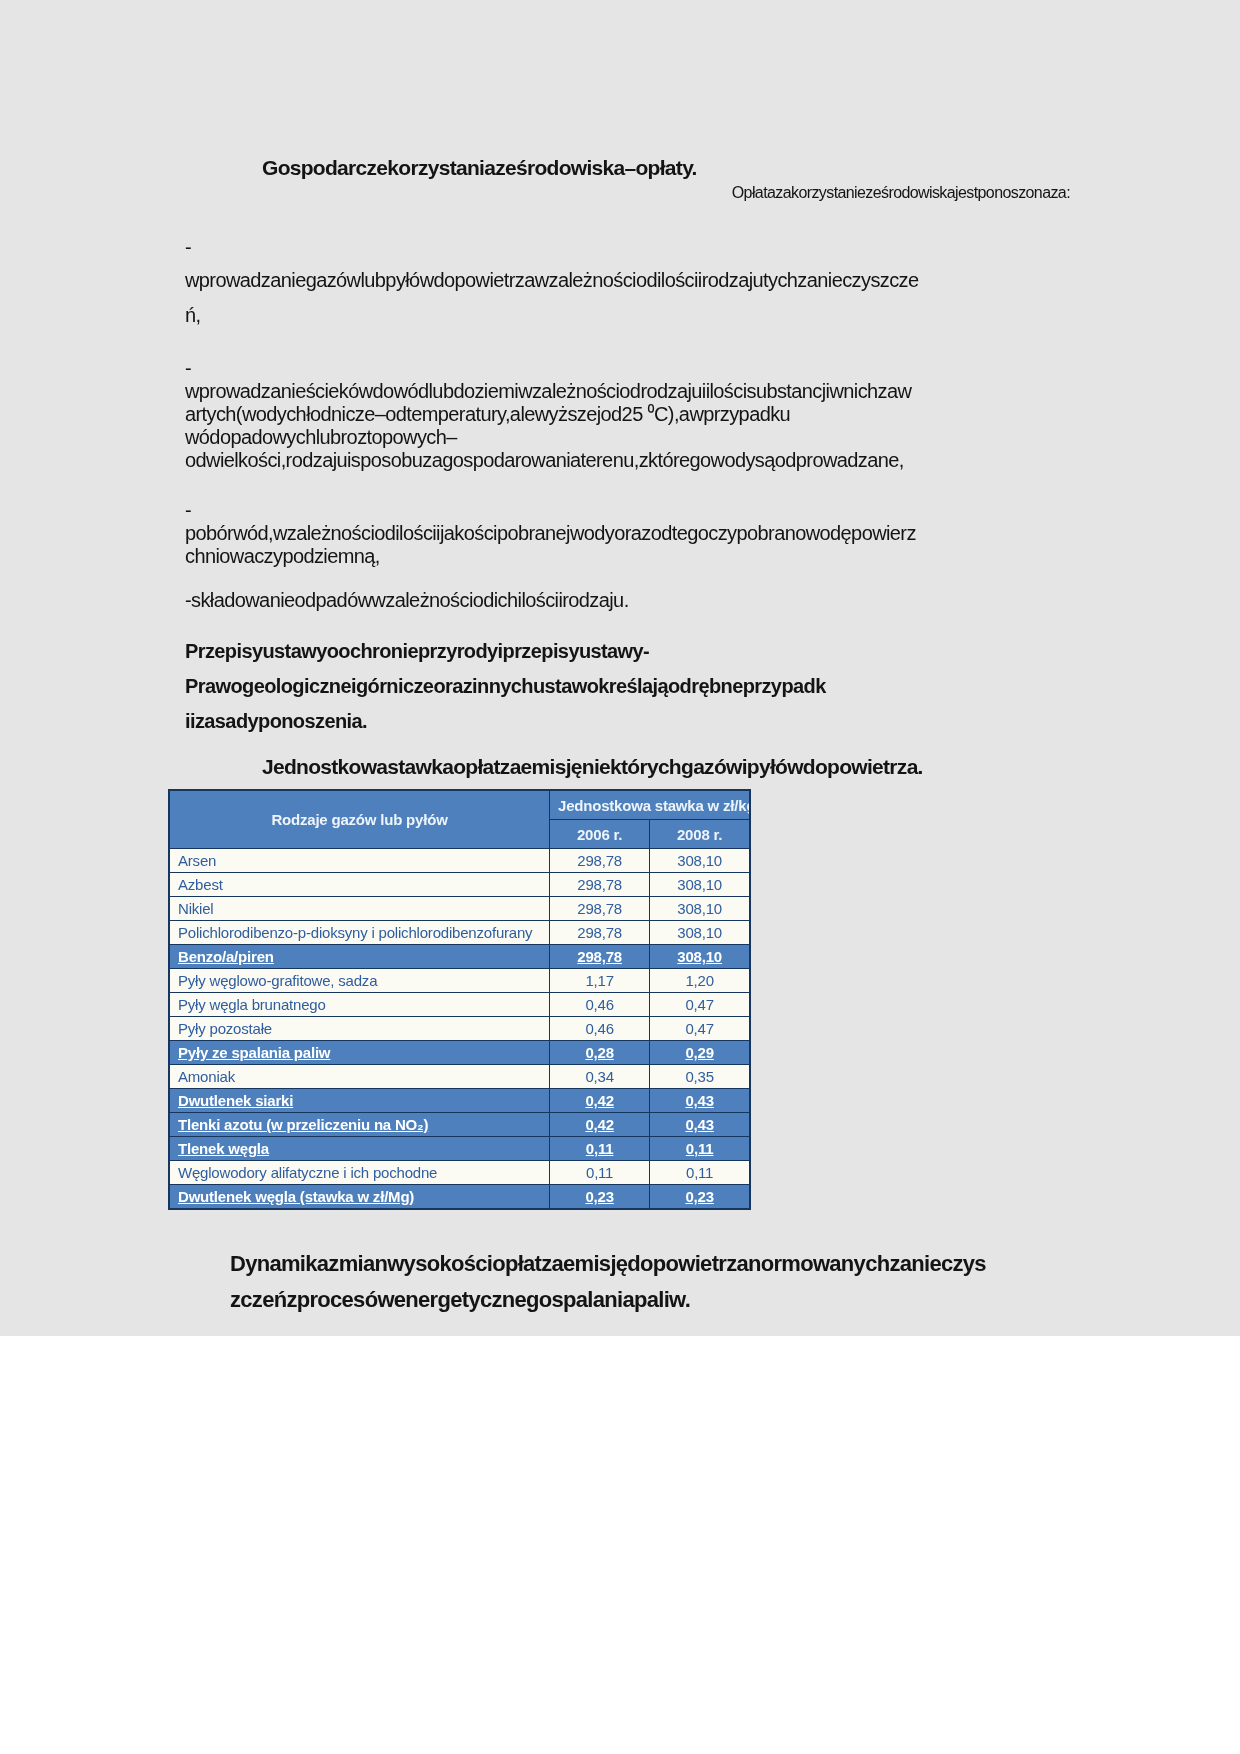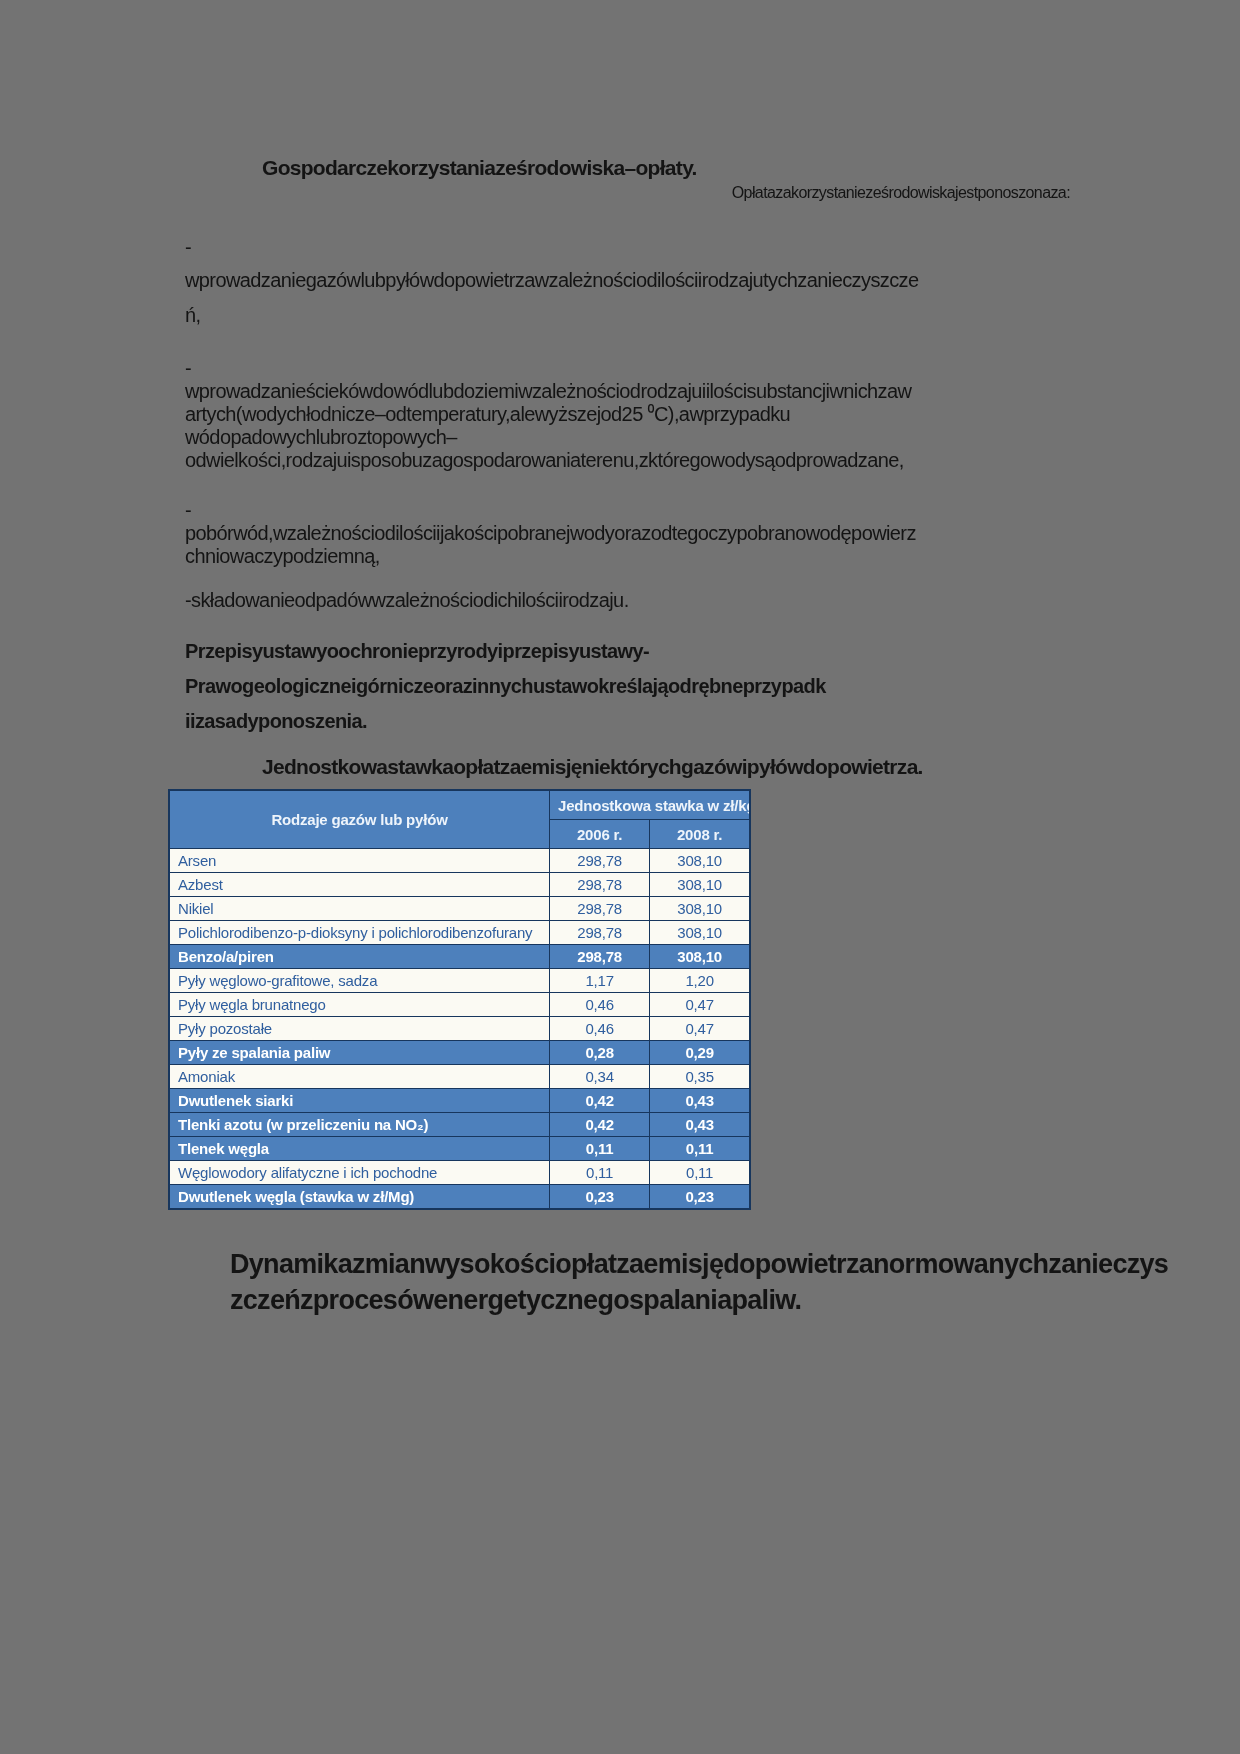--- a/index.html
+++ b/index.html
@@ -1,19 +1,19 @@
 <!DOCTYPE html>
 <html><head>
 <meta charset="utf-8">
 <style>
   html,body { margin:0; padding:0; background:#ffffff; }
   .page {
     position:relative;
-    width:1240px; height:1754px;
-    background:#737373;
+    width:1240px; height:1336px;
+    background:#e5e5e5;
     font-family:"Liberation Sans", sans-serif;
     color:#141414;
     overflow:hidden;
   }
   .content {
     position:absolute; left:185px; top:155px; width:885px;
   }
   .txt { font-size:20px; line-height:23px; letter-spacing:-0.6px; }
   .loose > div { line-height:35px; }
   .tight > div { line-height:23px; }
@@ -58,25 +58,26 @@
     font-weight:bold;
     text-align:center;
     height:26px;
   }
   table.rates td.name { text-align:left; color:#2f5e9e; }
   table.rates td.val  { text-align:center; color:#2f5e9e; }
   table.rates tr.hl td {
     background:#4d80bc;
     color:#ffffff;
     font-weight:bold;
+    text-decoration:underline;
   }
 
   .caption {
     margin-top:36px;
-    font-weight:bold; font-size:27px; letter-spacing:-0.7px;
+    font-weight:bold; font-size:22px; letter-spacing:-0.7px;
     padding-left:45px;
   }
   .caption > div { line-height:36px; }
 </style>
 </head>
 <body>
 
 <div class="page">
   <div class="content">
 

